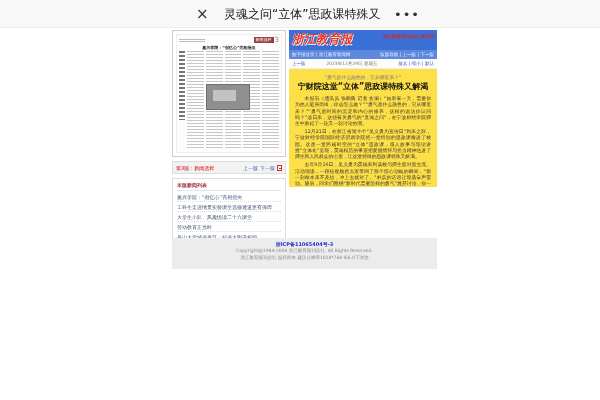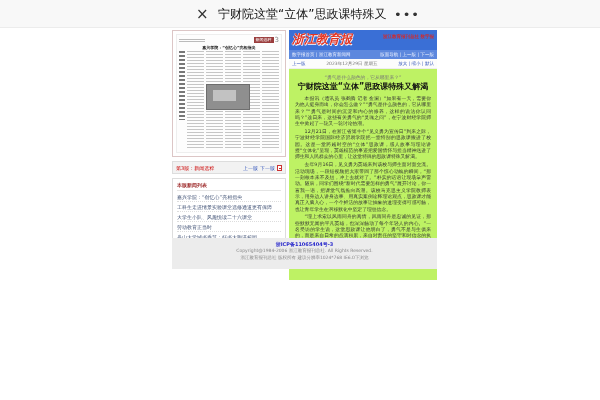--- a/index.html
+++ b/index.html
@@ -42,21 +42,21 @@
   .pdf-ico{display:inline-block;width:5px;height:6px;border:1px solid #c33;background:#fff;position:relative;}
   .pdf-ico:after{content:"";position:absolute;left:1px;top:2px;width:3px;height:1px;background:#c33;}
 
   .list-box{margin-top:4px;width:114px;background:#fff;border:1px solid #ddd;padding:3px 4px;}
   .list-title{font-size:5px;color:#a03030;border-bottom:1px solid #e4e4e4;padding-bottom:2px;margin-bottom:1px;font-weight:bold;}
   .list-item{font-size:5px;color:#445577;line-height:6px;padding:1.5px 0;border-bottom:1px dotted #ddd;
     white-space:nowrap;overflow:hidden;cursor:pointer;}
   .list-item:last-child{border-bottom:none;}
 
   
-  .right-col{position:absolute;left:117px;top:0;width:148px;height:250px;overflow:hidden;background:#bef264;}
+  .right-col{position:absolute;left:117px;top:0;width:148px;height:157px;overflow:hidden;background:#fde047;}
   .masthead{position:relative;width:100%;height:20px;background:#3a6fd6;padding:2px 3px 0;}
   .logo{font-family:"DejaVu Serif","Liberation Serif",serif;font-style:italic;font-weight:bold;
     font-size:12px;color:#e23424;text-shadow:0.5px 0.5px 0 #fff,-0.5px -0.5px 0 #fdd;line-height:15px;white-space:nowrap;}
   .pub{position:absolute;right:3px;top:4px;font-size:4.5px;color:#d42a2a;font-weight:bold;white-space:nowrap;}
   .mast-nav{width:100%;height:9px;background:#5d88de;display:flex;align-items:center;
     justify-content:space-between;padding:0 3px;font-size:4.5px;color:#eef2ff;}
   .toolbar{width:100%;height:10px;border-bottom:1px solid #eee;background:#fcfcfc;display:flex;align-items:center;
     justify-content:space-between;padding:0 3px;font-size:4.5px;color:#777;}
   .toolbar .lnk{color:#3355bb;cursor:pointer;}
   .article{padding:3px 6px 0;}
@@ -69,21 +69,21 @@
     text-align:center;padding-top:3px;}
   .icp{font-size:5px;color:#2b2bcc;font-weight:bold;cursor:pointer;}
   .copy1,.copy2{font-size:4.5px;color:#888;line-height:7px;}
 </style>
 </head>
 <body>
 
 <div class="app-header">
   <div class="app-header-inner">
     <span class="close-x">×</span>
-    <span class="app-title">宁财院这堂“立体”思政课特殊又</span>
+    <span class="app-title">灵魂之问“立体”思政课特殊又</span>
     <span class="more-dots">•••</span>
   </div>
 </div>
 
 <div class="page">
 
   <div class="left-col">
 
     <div class="thumb">
       <div class="np">

